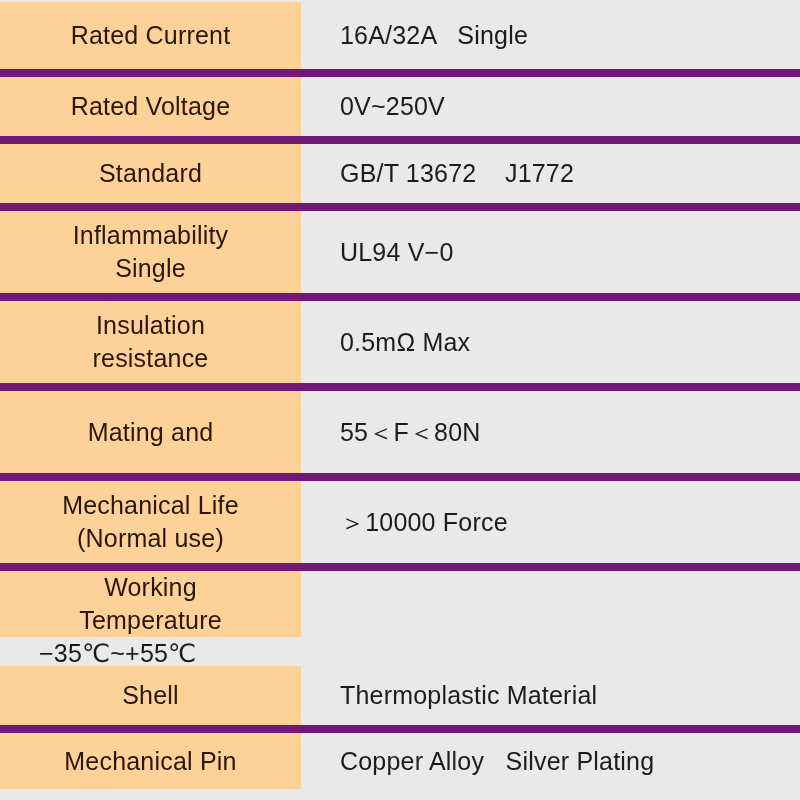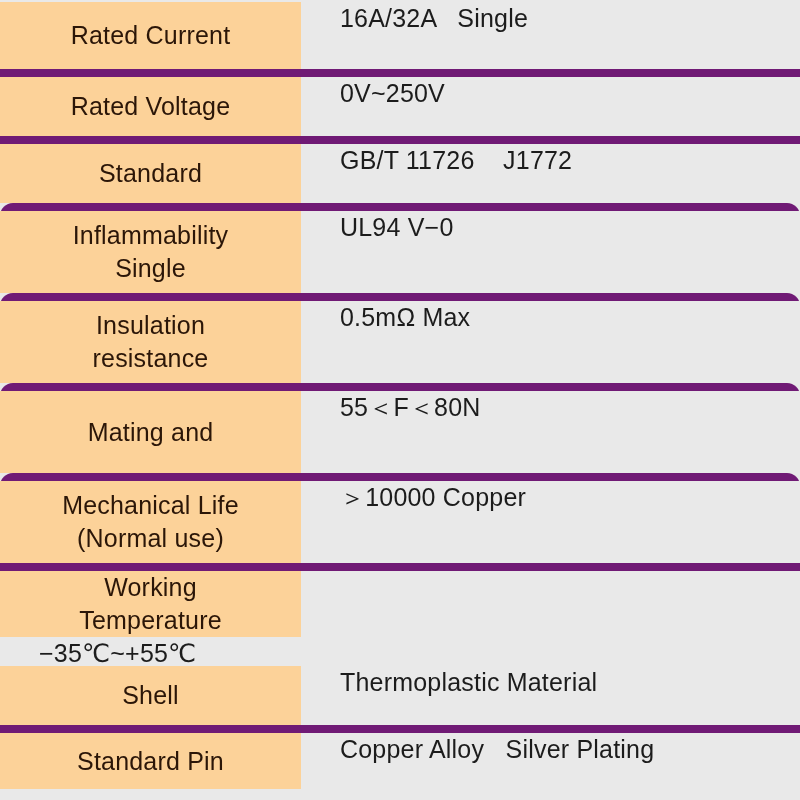--- a/index.html
+++ b/index.html
@@ -51,34 +51,34 @@
     line-height: 1.32;
     letter-spacing: 0.2px;
     font-weight: 400;
   }
 
   .spec-value {
     flex: 1 1 auto;
     background: #e9e9e9;
     color: #1c1c1c;
     display: flex;
-    align-items: flex-start;
+    align-items: center;
     justify-content: flex-start;
     box-sizing: border-box;
     padding-left: 39px;
     font-size: 25px;
     line-height: 1.32;
     letter-spacing: 0.2px;
     font-weight: 400;
     white-space: pre;
   }
 
   
   .h-single { height: 67px; }
-  .h-double { height: 90px; border-radius: 13px; }
+  .h-double { height: 90px; }
   .h-double-tall { height: 95px; flex-direction: column; }
   .h-last { height: 64px; }
 
   .spec-label .two-line {
     display: block;
   }
 </style>
 </head>
 <body>
 
@@ -98,21 +98,21 @@
         </div>
       </div>
       <div class="spec-value"><span>0V~250V</span></div>
     </div>
     <div class="spec-row h-single">
       <div class="spec-label">
         <div>
           <span class="two-line">Standard</span>
         </div>
       </div>
-      <div class="spec-value"><span>GB/T 11726    J1772</span></div>
+      <div class="spec-value"><span>GB/T 13672    J1772</span></div>
     </div>
     <div class="spec-row h-double">
       <div class="spec-label">
         <div>
           <span class="two-line">Inflammability</span>
           <span class="two-line">Single</span>
         </div>
       </div>
       <div class="spec-value"><span>UL94 V−0</span></div>
     </div>
@@ -133,21 +133,21 @@
       </div>
       <div class="spec-value"><span>55＜F＜80N</span></div>
     </div>
     <div class="spec-row h-double">
       <div class="spec-label">
         <div>
           <span class="two-line">Mechanical Life</span>
           <span class="two-line">(Normal use)</span>
         </div>
       </div>
-      <div class="spec-value"><span>＞10000 Copper</span></div>
+      <div class="spec-value"><span>＞10000 Force</span></div>
     </div>
     <div class="spec-row h-double-tall">
       <div class="spec-label">
         <div>
           <span class="two-line">Working</span>
           <span class="two-line">Temperature</span>
         </div>
       </div>
       <div class="spec-value"><span>−35℃~+55℃</span></div>
     </div>
@@ -155,18 +155,18 @@
       <div class="spec-label">
         <div>
           <span class="two-line">Shell</span>
         </div>
       </div>
       <div class="spec-value"><span>Thermoplastic Material</span></div>
     </div>
     <div class="spec-row h-last">
       <div class="spec-label">
         <div>
-          <span class="two-line">Standard Pin</span>
+          <span class="two-line">Mechanical Pin</span>
         </div>
       </div>
       <div class="spec-value"><span>Copper Alloy   Silver Plating</span></div>
     </div>
   </div>
 
 </body></html>

